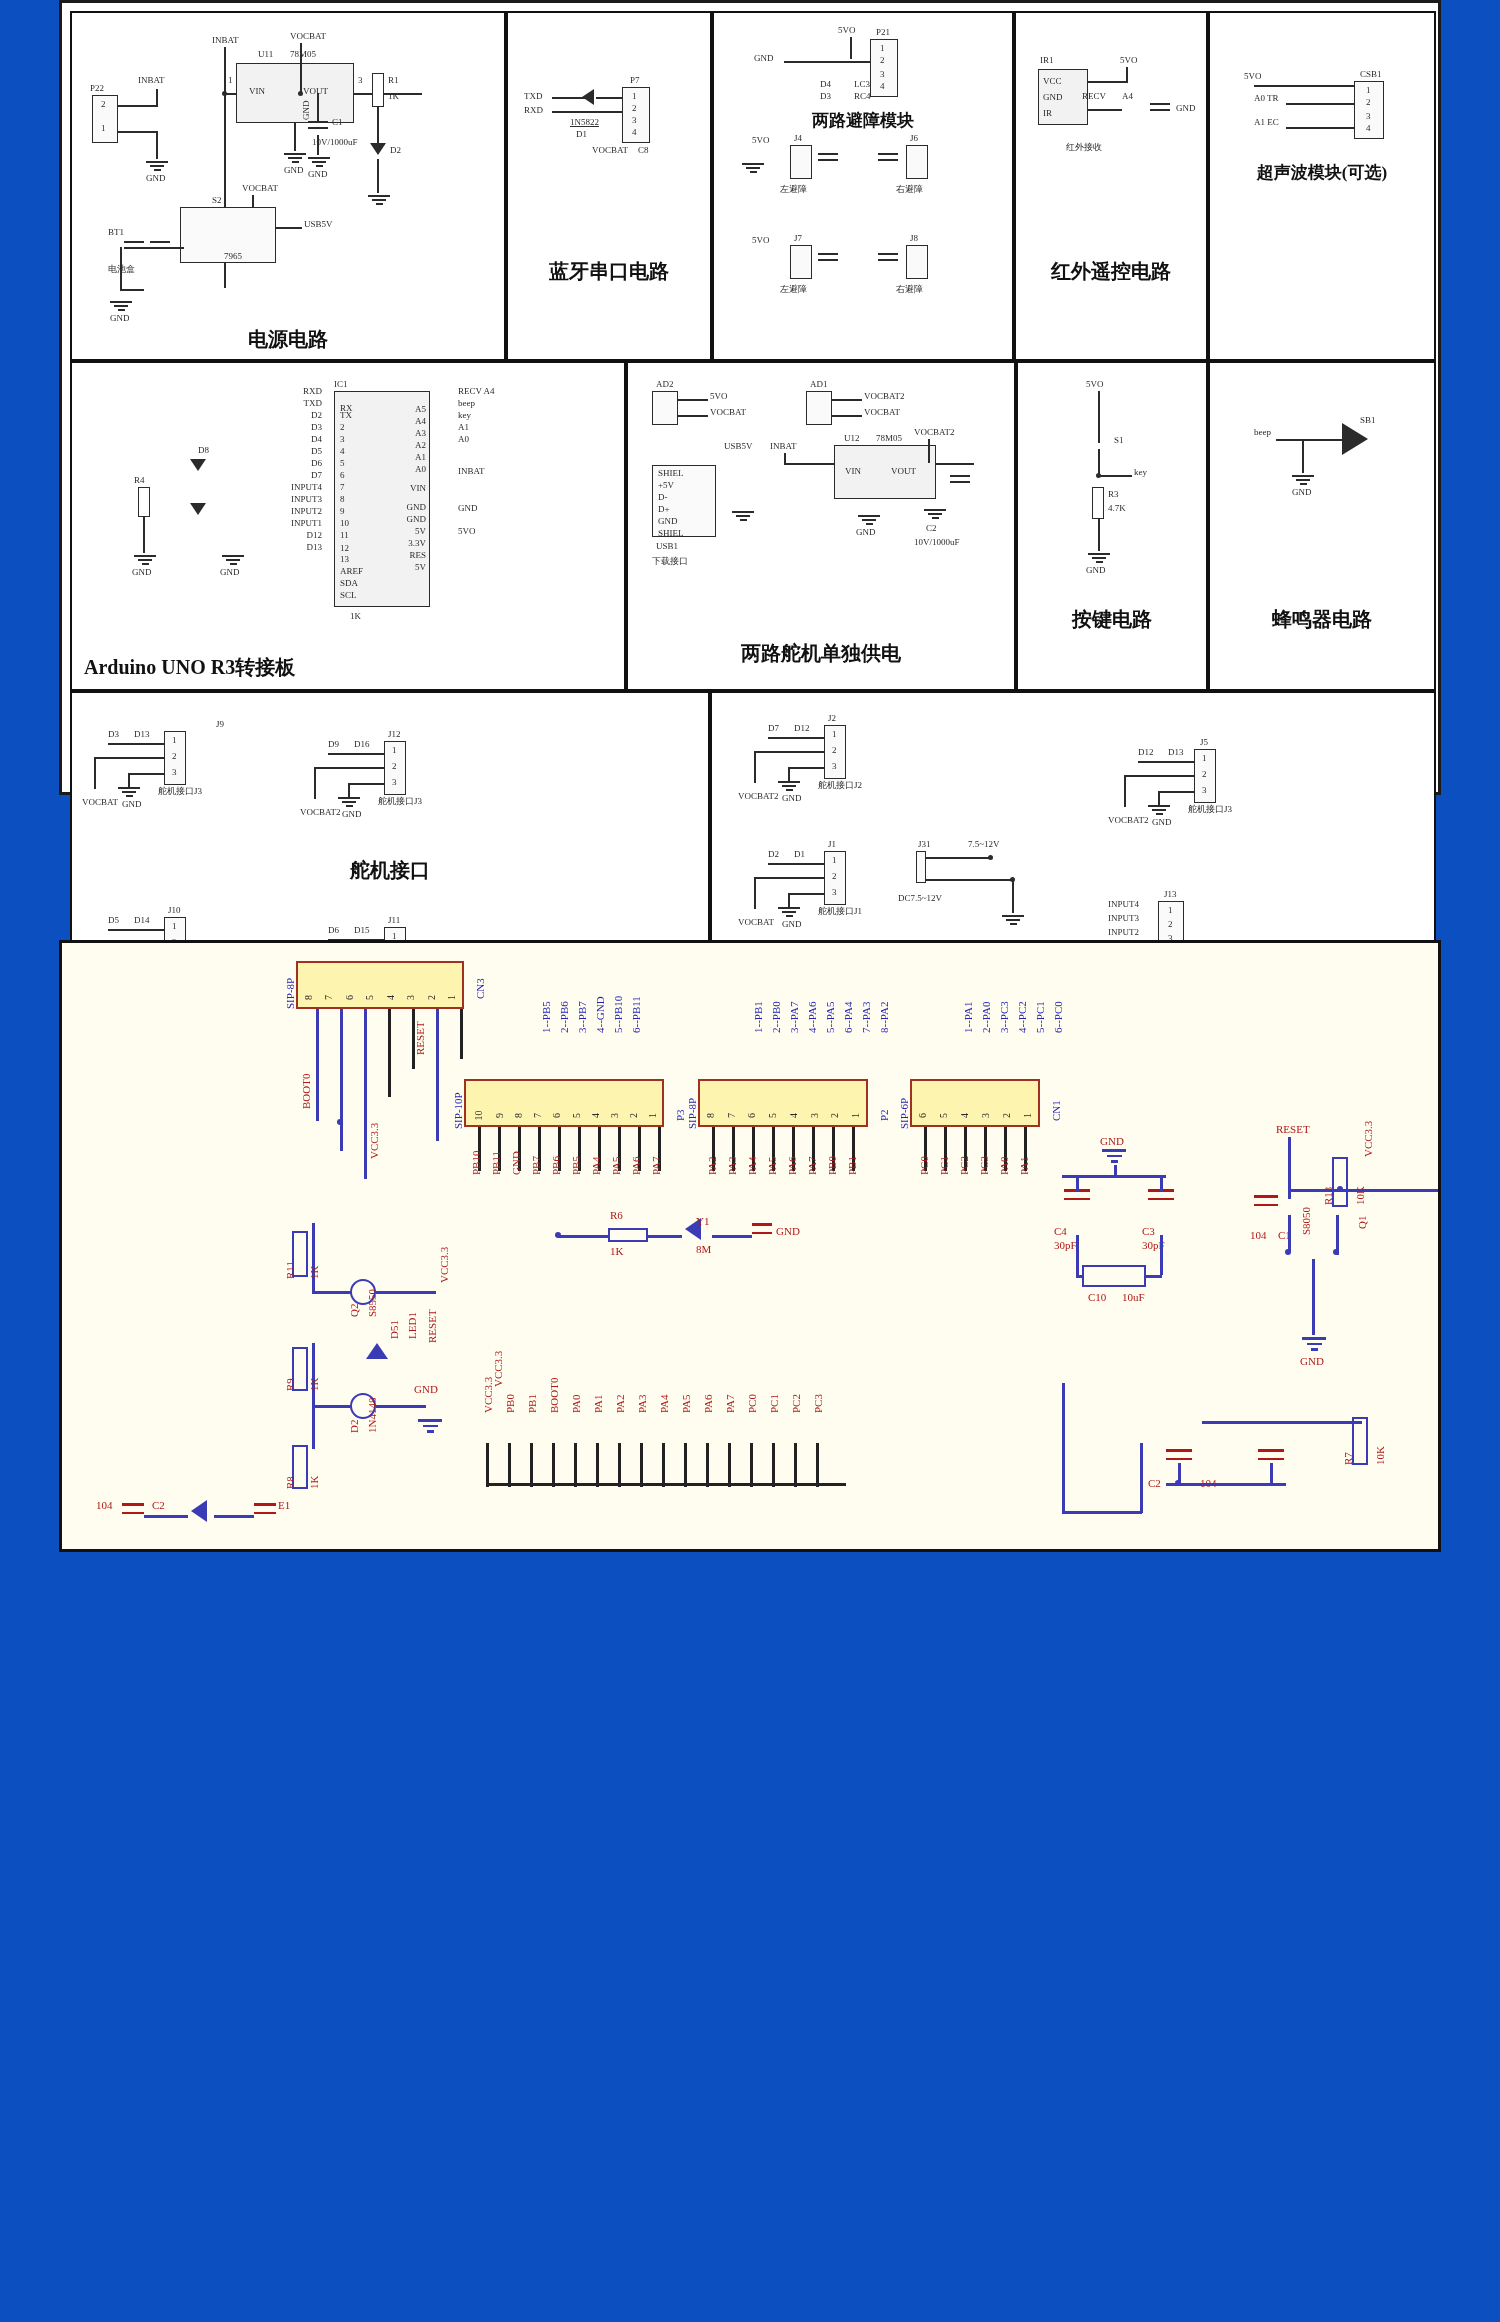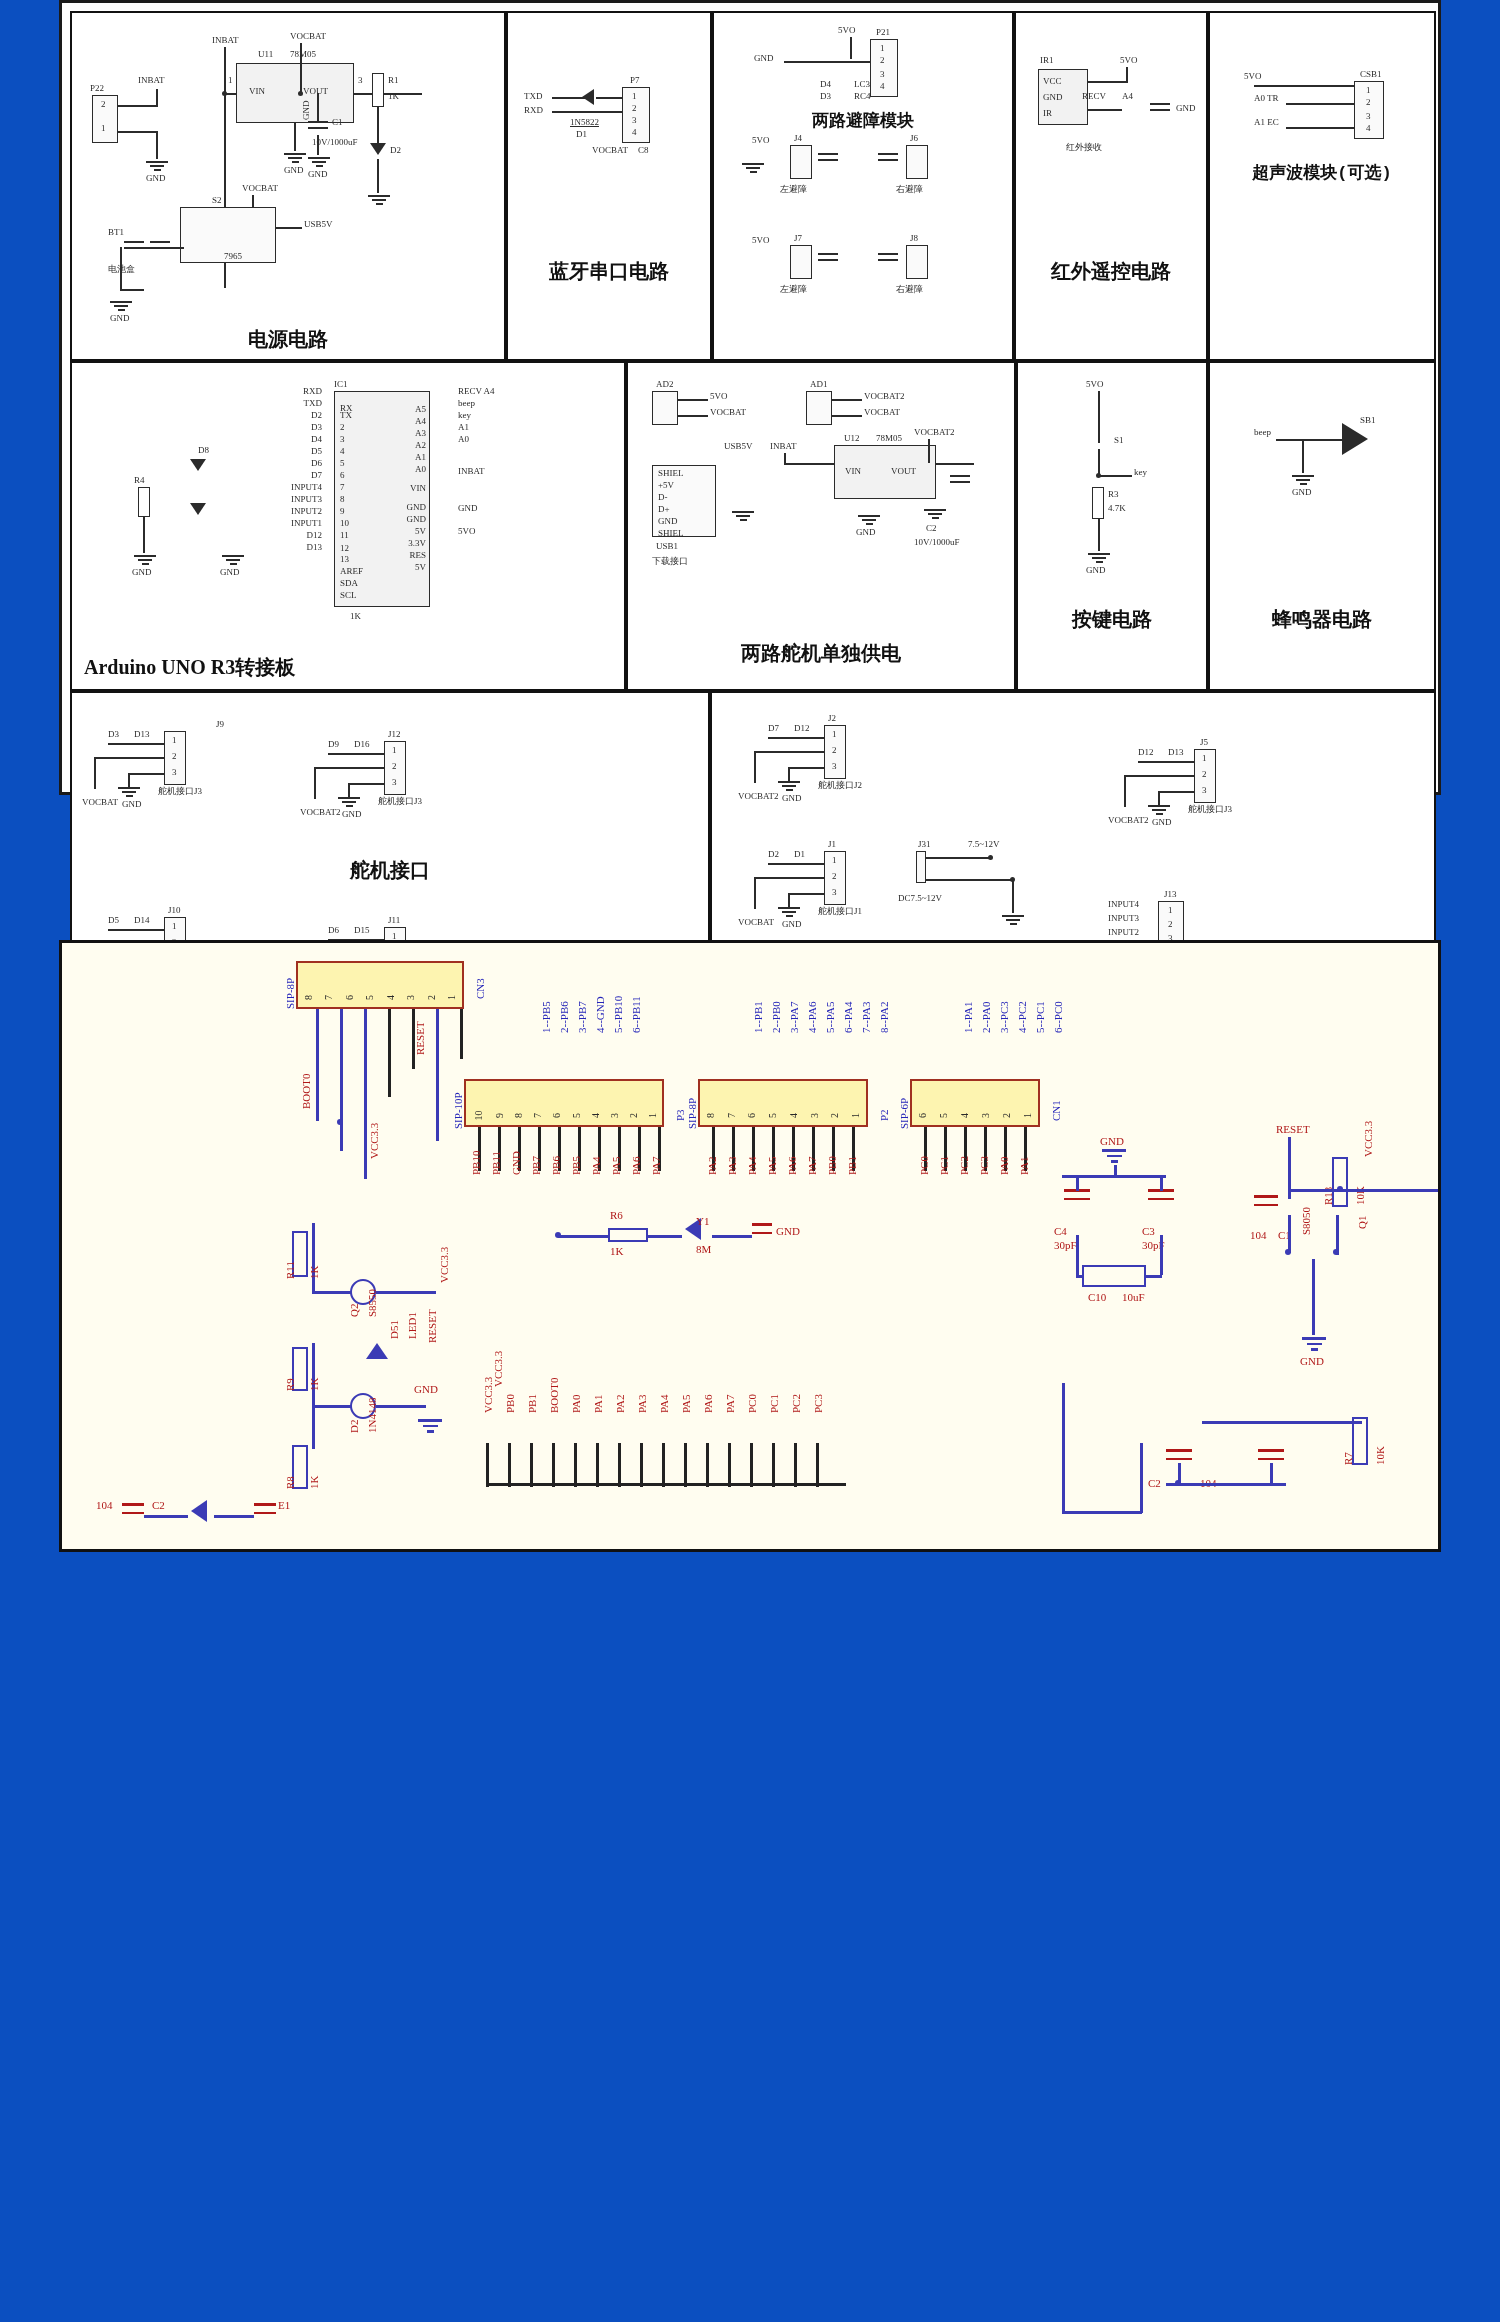--- a/index.html
+++ b/index.html
@@ -364,21 +364,21 @@
         <div class="pinhdr" style="left:144px;top:68px;width:30px;height:58px;"></div>
         <div class="lbl" style="left:156px;top:72px;">1</div>
         <div class="lbl" style="left:156px;top:84px;">2</div>
         <div class="lbl" style="left:156px;top:98px;">3</div>
         <div class="lbl" style="left:156px;top:110px;">4</div>
         <div class="lbl" style="left:44px;top:80px;">A0  TR</div>
         <div class="lbl" style="left:44px;top:104px;">A1  EC</div>
         <div class="w wh" style="left:44px;top:72px;width:100px;"></div>
         <div class="w wh" style="left:76px;top:90px;width:68px;"></div>
         <div class="w wh" style="left:76px;top:114px;width:68px;"></div>
-        <div class="cap cap-sm" style="top:148px;font-family:Liberation Mono, monospace;">超声波模块(可选)</div>
+        <div class="cap cap-sm" style="top:148px;">超声波模块(可选)</div>
       </div>
 
       <div class="cell" style="left:0;top:350px;width:556px;height:330px;">
         <div class="box" style="left:262px;top:28px;width:96px;height:216px;"></div>
         <div class="lbl" style="left:262px;top:16px;">IC1</div>
         <div class="lbl" style="left:278px;top:248px;">1K</div>
 
         <div style="position:absolute;left:268px;top:34px;">
           <div class="lbl" style="position:relative;left:0;top:5px;line-height:12px;">RX</div>
           <div class="lbl" style="position:relative;left:0;top:0;line-height:12px;">TX</div>

